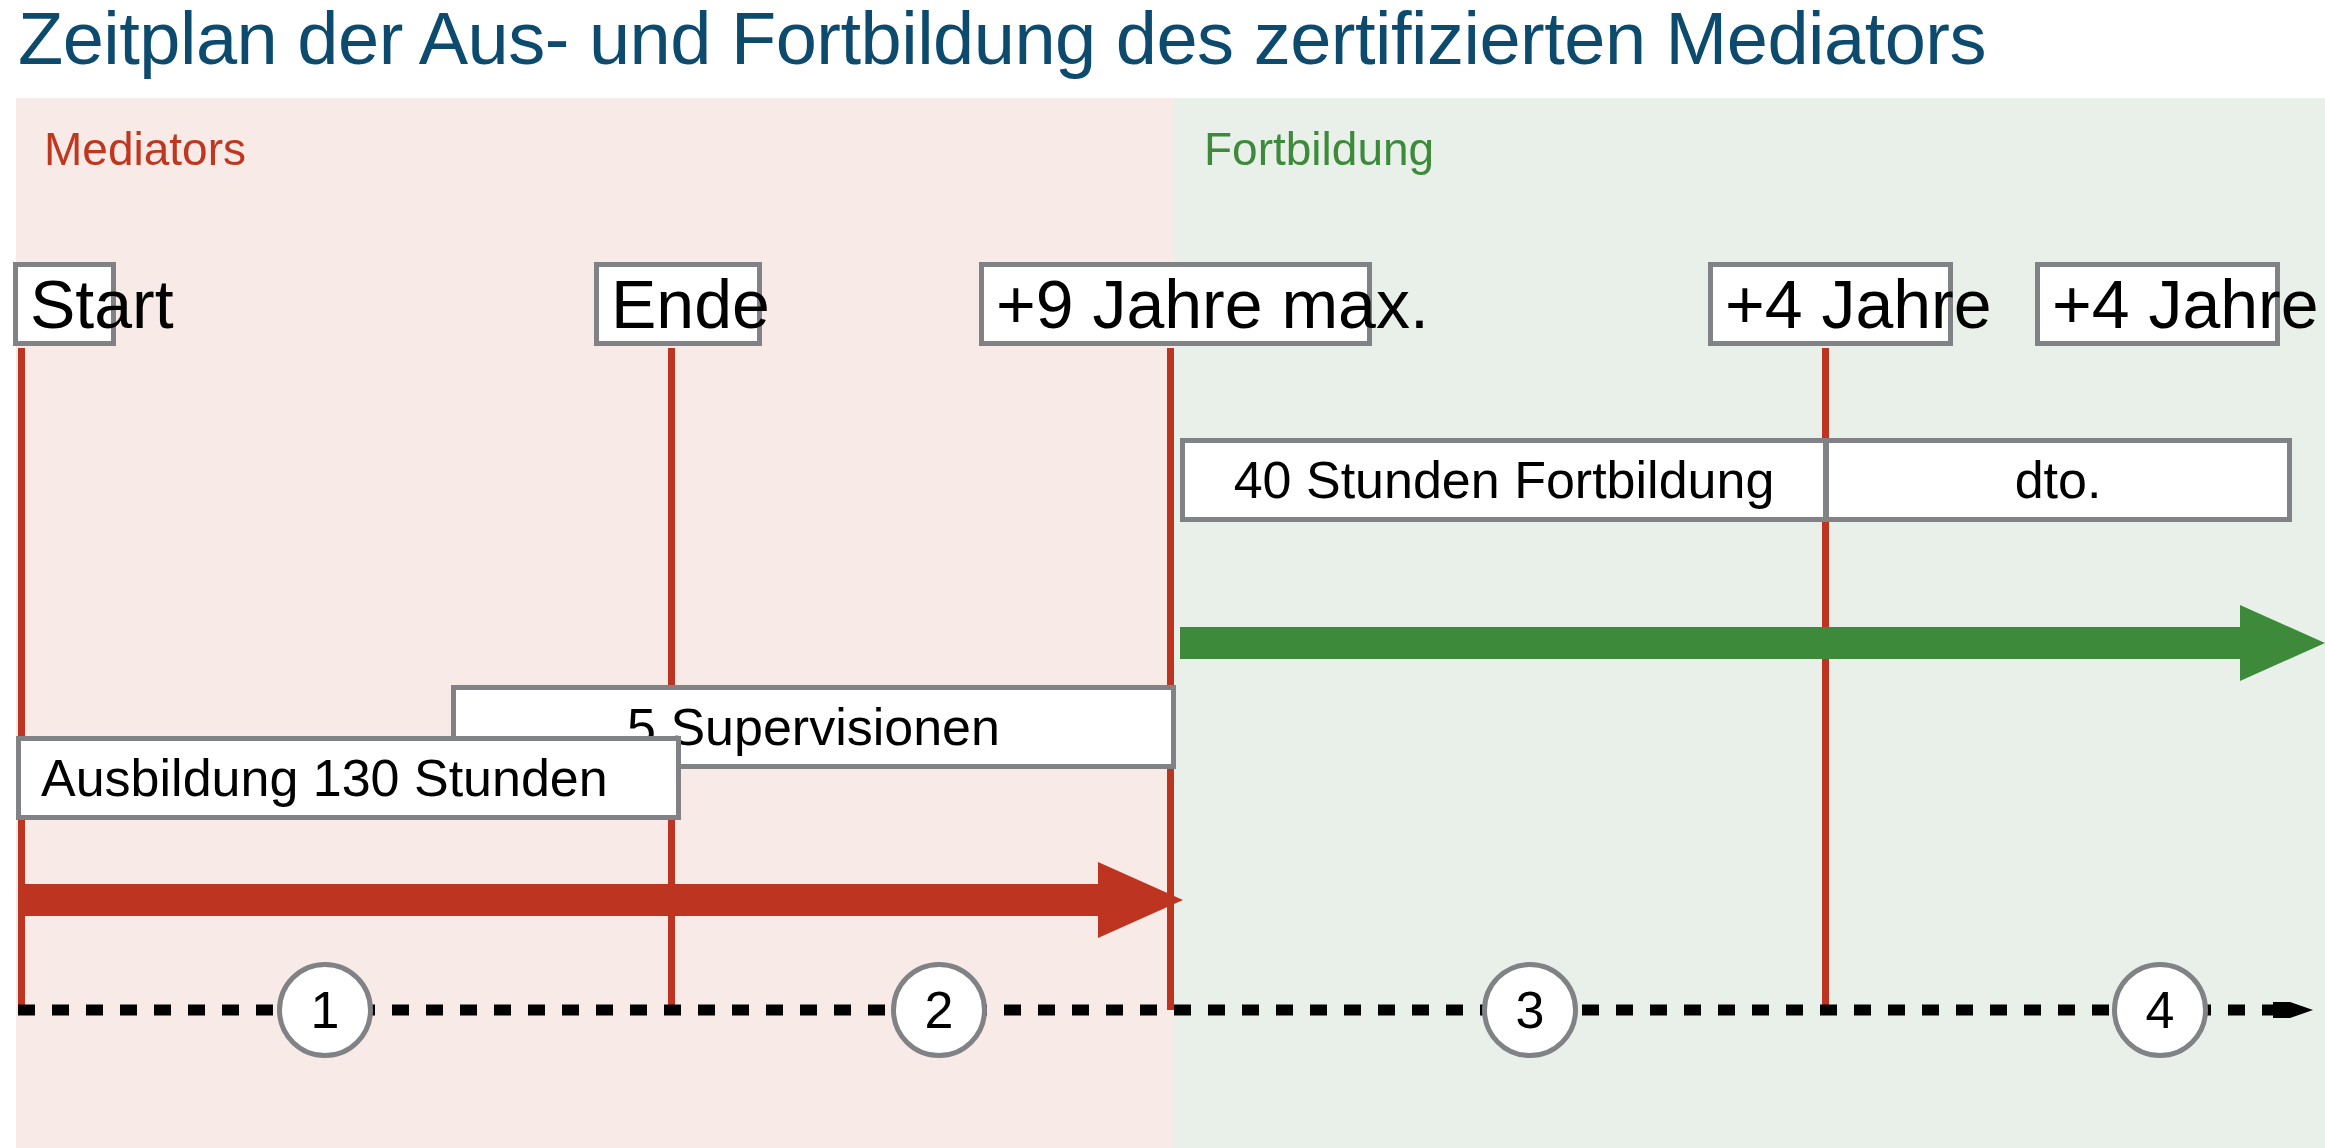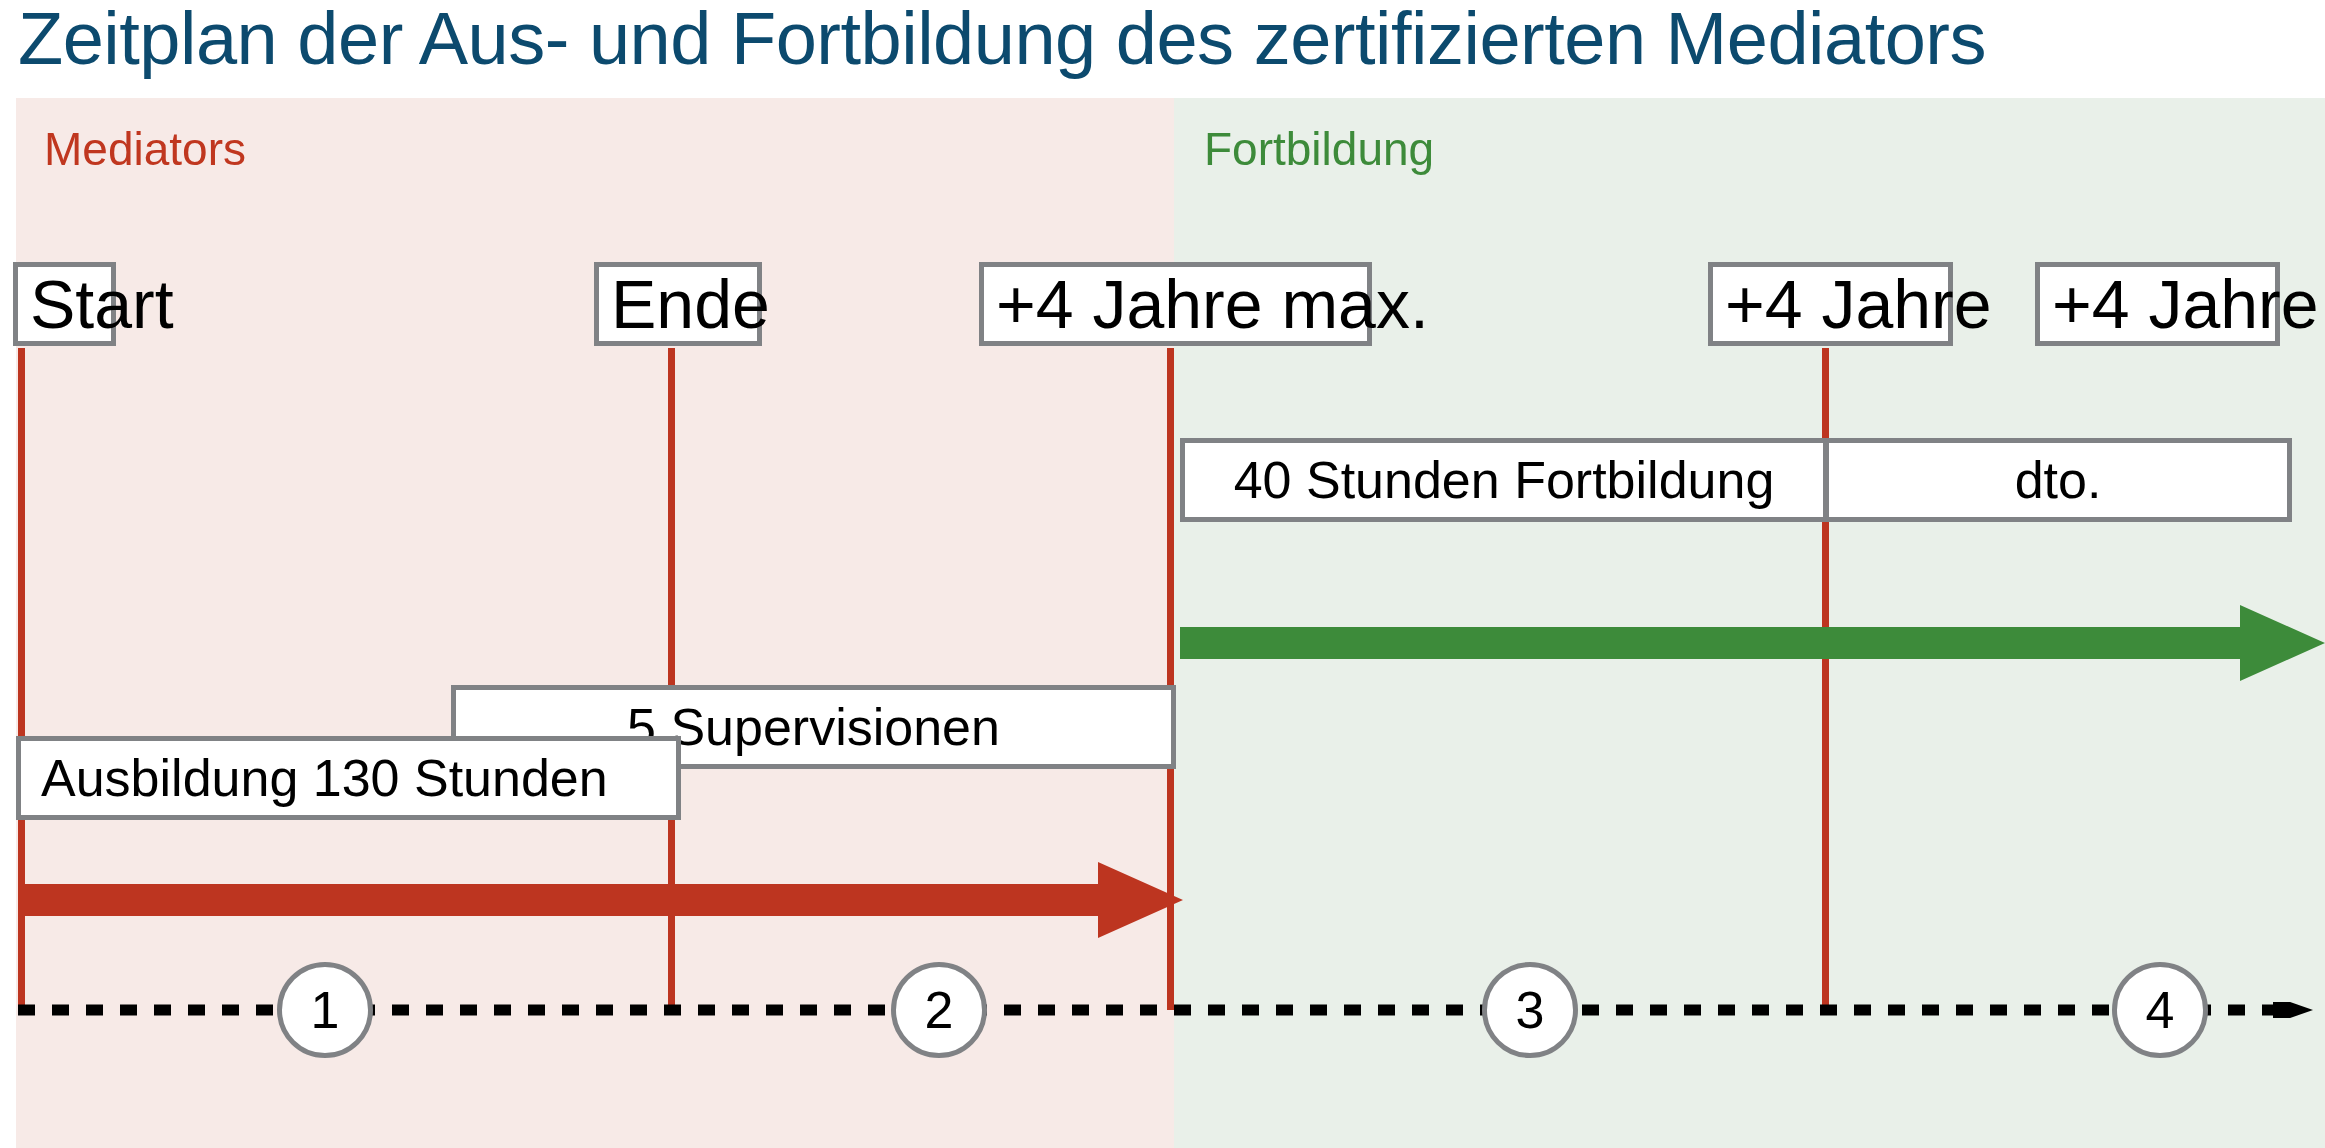--- a/index.html
+++ b/index.html
@@ -168,21 +168,21 @@
   <div class="tick-line" style="left:1167px; top:348px; height:662px;"></div>
   <div class="tick-line" style="left:1822px; top:348px; height:662px;"></div>
 
   <div class="milestone-box" style="left:13px; top:262px; width:103px;">
     <span>Start</span>
   </div>
   <div class="milestone-box" style="left:594px; top:262px; width:168px;">
     <span>Ende</span>
   </div>
   <div class="milestone-box" style="left:979px; top:262px; width:393px;">
-    <span>+4 Jahre max.</span>
+    <span>+9 Jahre max.</span>
   </div>
   <div class="milestone-box" style="left:1708px; top:262px; width:245px;">
     <span>+4 Jahre</span>
   </div>
   <div class="milestone-box" style="left:2035px; top:262px; width:245px;">
     <span>+4 Jahre</span>
   </div>
 
   <div class="activity-bar" style="left:1180px; top:438px; width:648px;">
     <span>40 Stunden Fortbildung</span>

